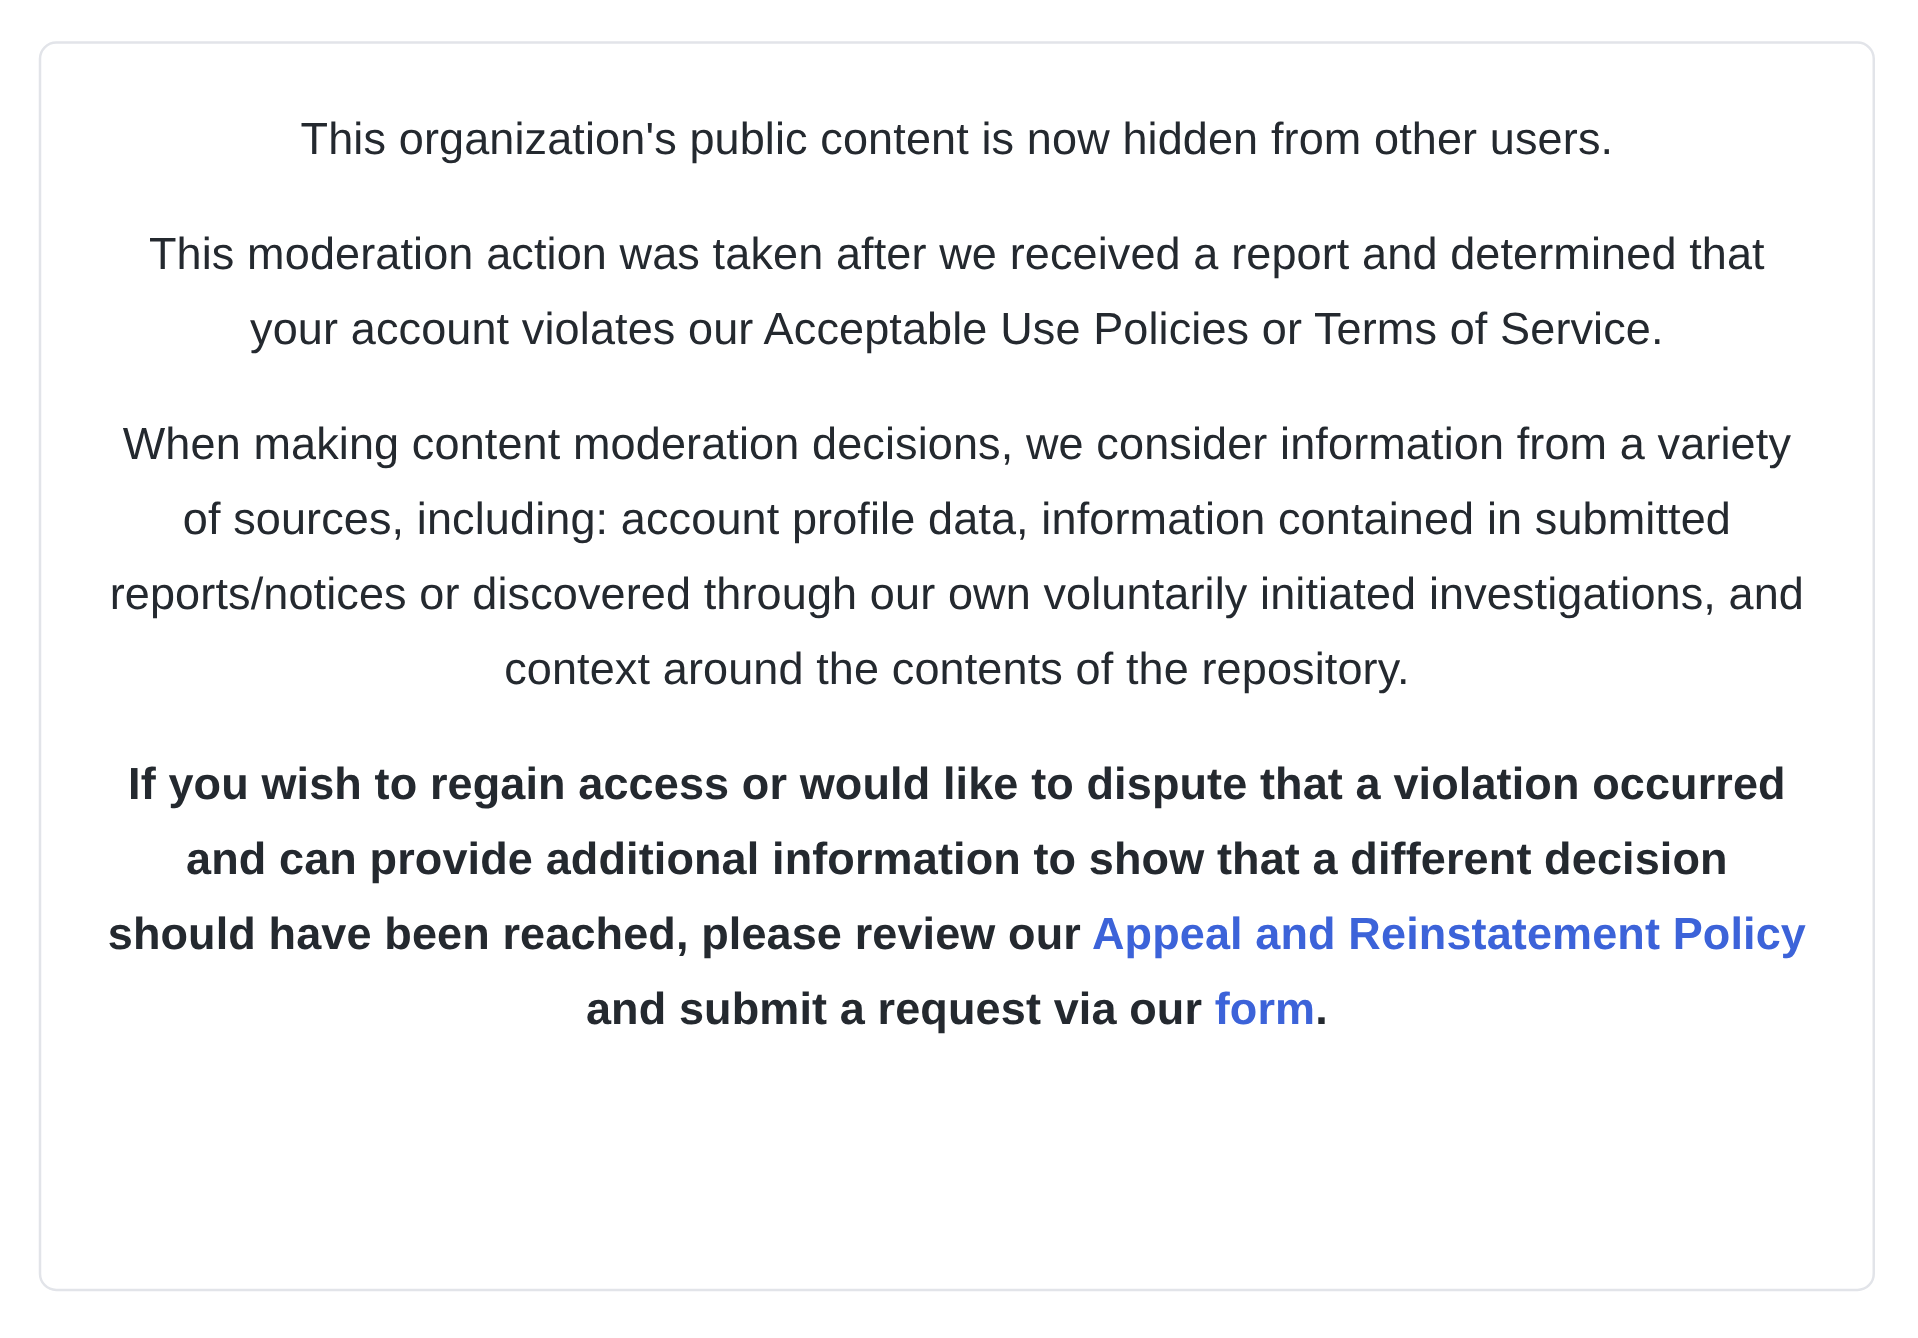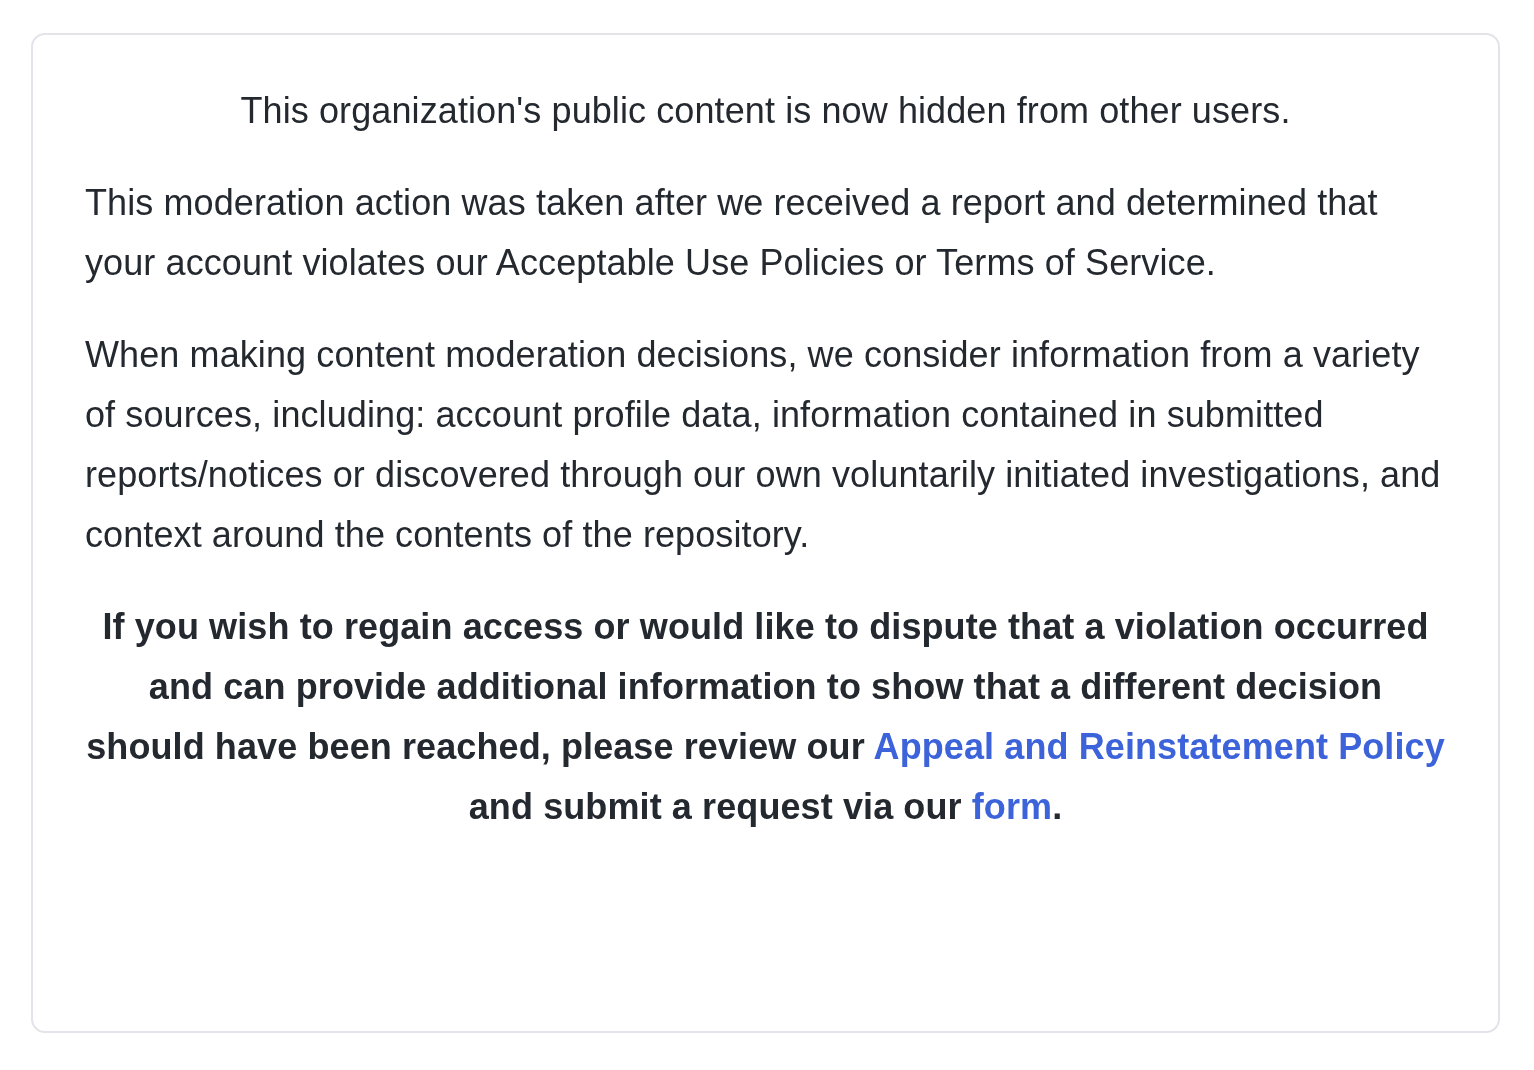--- a/index.html
+++ b/index.html
@@ -25,20 +25,21 @@
     border-radius: 14px;
     padding: 46px 52px 40px 52px;
   }
   .notice-card p {
     margin: 0 0 32px 0;
     font-size: 36px;
     line-height: 60px;
     color: #24292f;
     font-weight: 400;
     letter-spacing: 0.1px;
+    text-align: center;
   }
   .notice-card p.center {
     text-align: center;
   }
   .notice-card p:last-child {
     margin-bottom: 0;
     font-weight: bold;
   }
   a.notice-link {
     color: #3c63d9;

